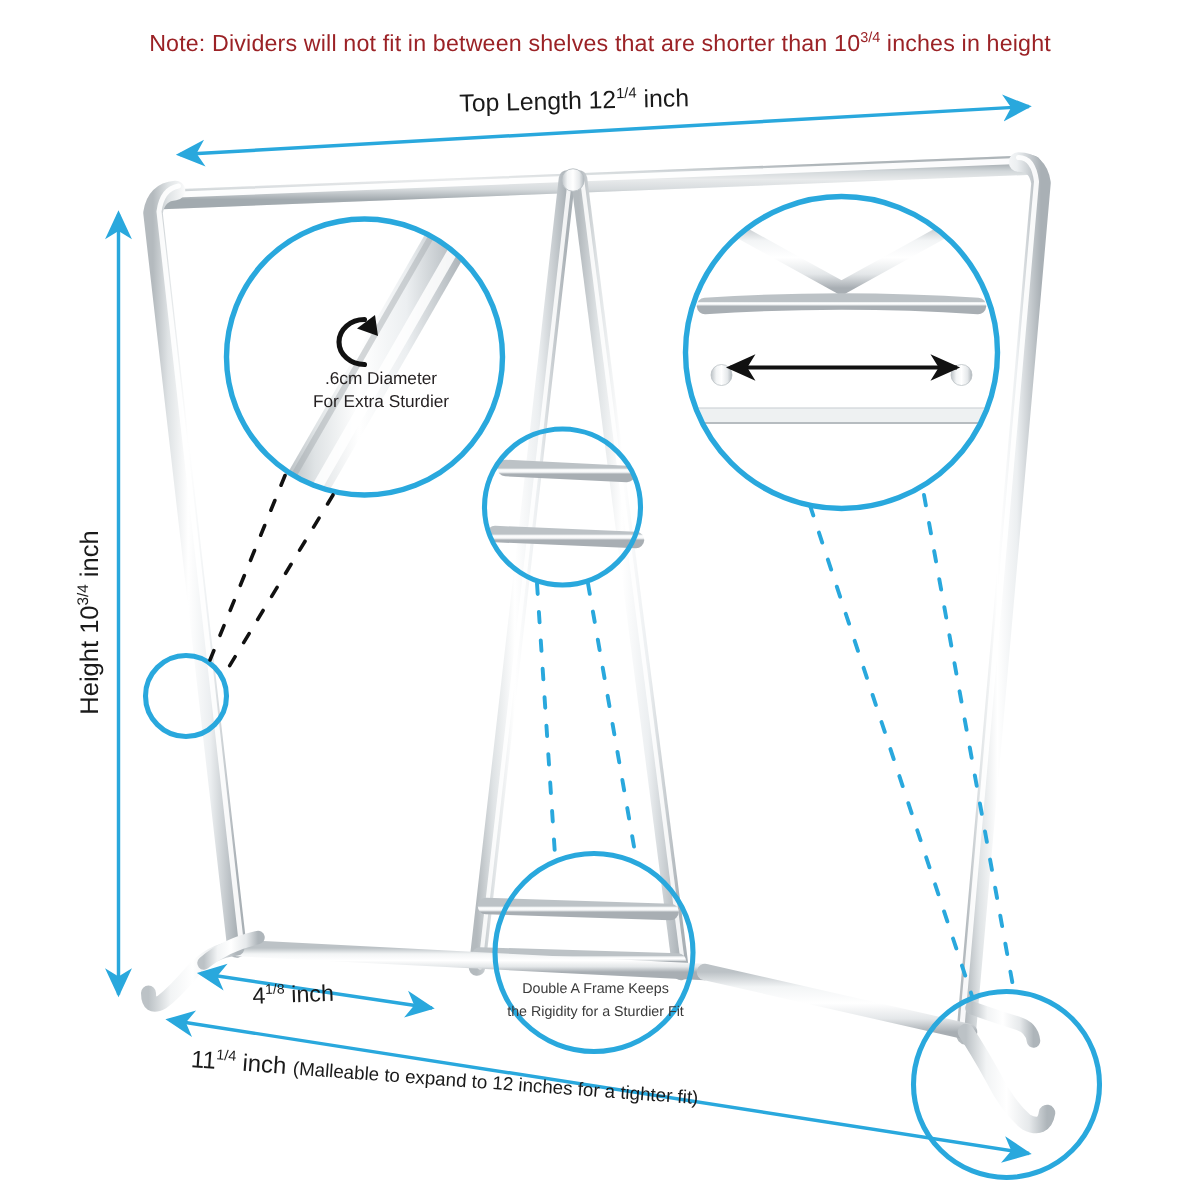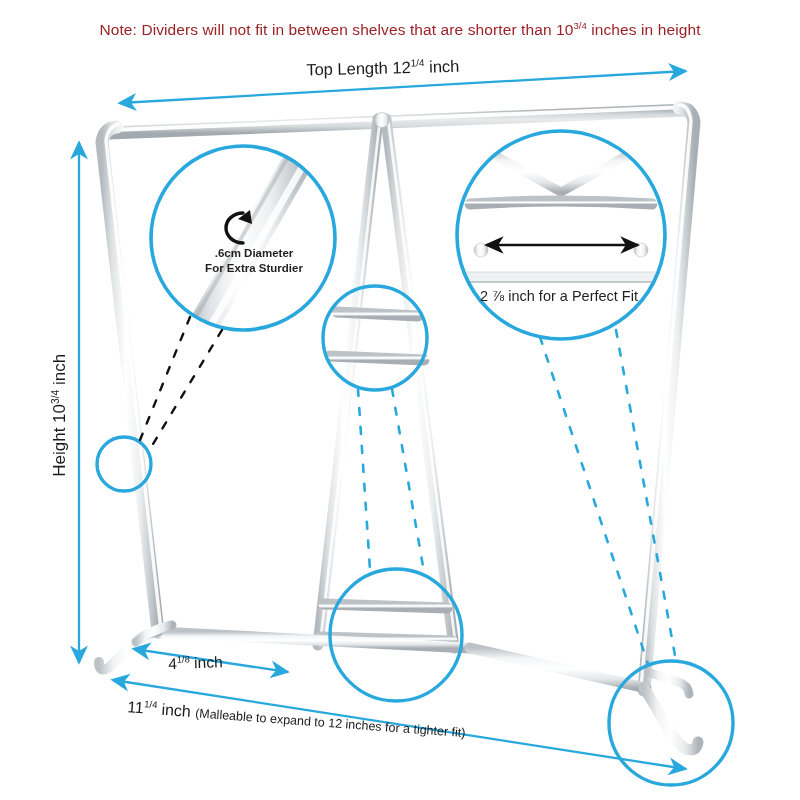--- a/index.html
+++ b/index.html
@@ -98,21 +98,20 @@
     color: #231f20;
     font-family: "Liberation Sans", sans-serif;
     text-align: center;
     line-height: 1.28;
   }
   #callout-diameter {
     left: 176px;
     top: 246px;
     width: 156px;
     font-size: 11.5px;
-    font-weight: bold;
   }
   #callout-fit {
     left: 444px;
     top: 287px;
     width: 230px;
     font-size: 14.5px;
     line-height: 1.25;
   }
   #callout-rigidity {
     left: 318px;
@@ -333,17 +332,20 @@
   <div class="dim-label" id="lbl-11-14">
     <span>11</span><sup>1/4</sup><span> inch </span><span class="paren">(Malleable to expand to 12 inches for a tighter fit)</span>
   </div>
 
   <div class="callout-text" id="callout-diameter">
     <div>.6cm Diameter</div>
     <div>For Extra Sturdier</div>
   </div>
 
   <div class="callout-text" id="callout-fit">
-    <div>2 ⅞ inch for a Perfect Fit</div>
-  </div>
-
+  </div>
+
+  <div class="callout-text" id="callout-rigidity">
+    <div>Double A Frame Keeps</div>
+    <div>the Rigidity for a Sturdier Fit</div>
+  </div>
 
 </div>
 
 </body></html>

